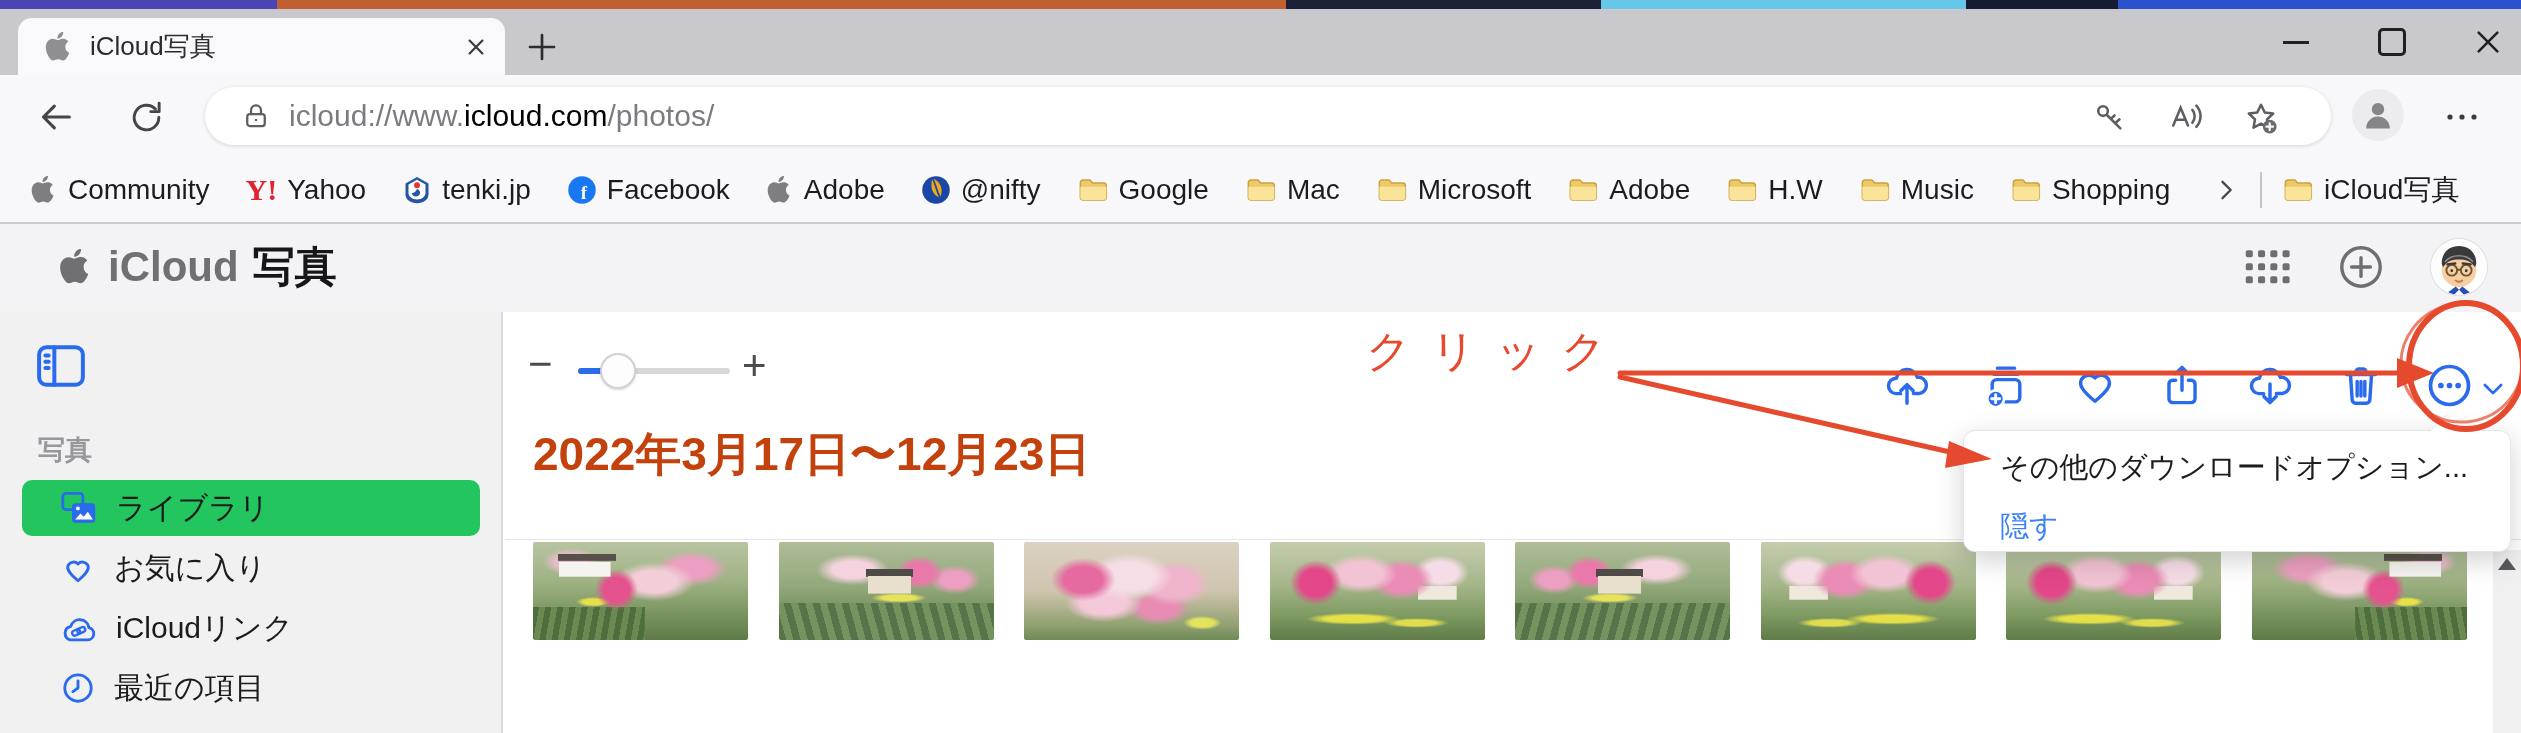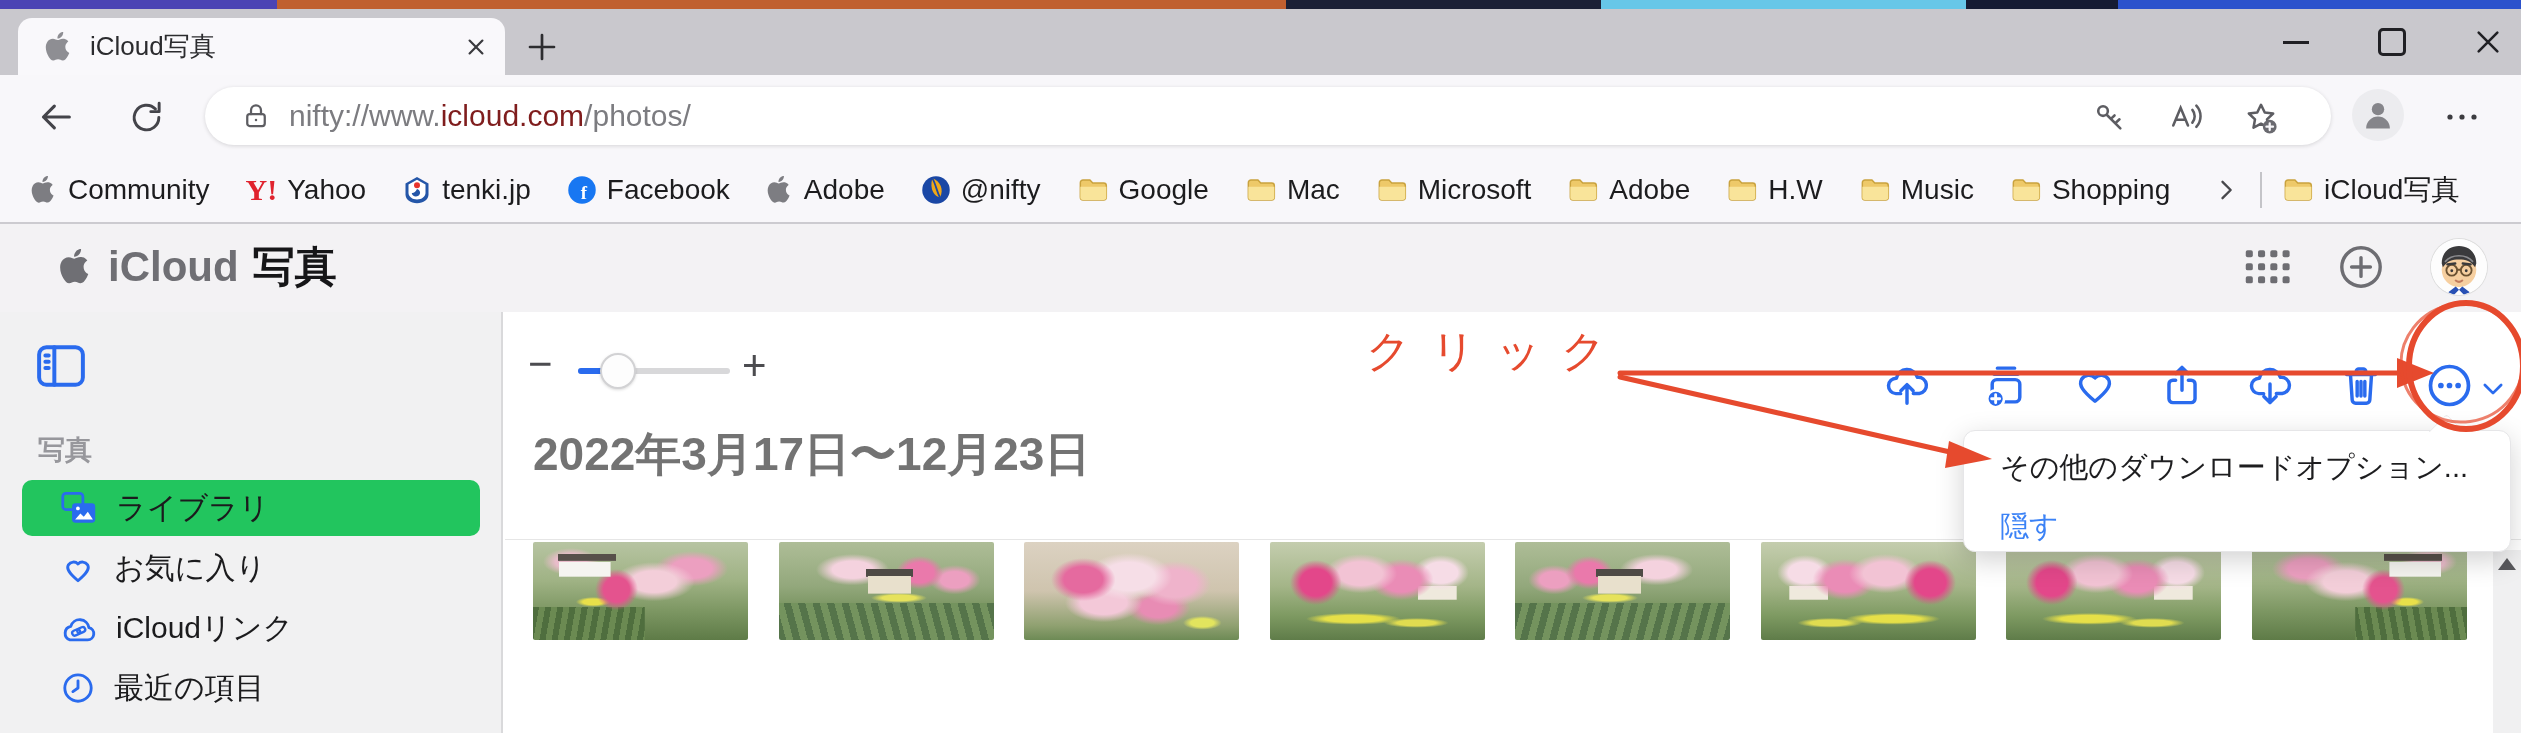--- a/index.html
+++ b/index.html
@@ -22,21 +22,21 @@
   .wctl{position:absolute;top:0;height:66px;display:flex;align-items:center;justify-content:center;width:60px;}
   #win-min{left:2266px;} #win-max{left:2362px;} #win-close{left:2458px;}
   #win-min span{display:block;width:26px;height:0;border-top:3px solid #202024;}
   #win-max span{display:block;width:22px;height:22px;border:3px solid #202024;border-radius:5px;}
 
   
   #toolbar{left:0;top:75px;width:2521px;height:83px;background:#f8f7fa;}
   #addrbar{position:absolute;left:205px;top:12px;width:2126px;height:58px;background:#fff;
            border-radius:29px;box-shadow:0 1px 4px rgba(0,0,0,.14);display:flex;align-items:center;}
   #addrbar .url{font-size:30px;margin-left:18px;white-space:nowrap;}
-  .url .dim{color:#7c7c80;} .url .dom{color:#7f1d1d;}
+  .url .dim{color:#7c7c80;} .url .dom{color:#000000;}
   .pill-ic{position:absolute;top:13px;}
   #nav-back{position:absolute;left:36px;top:22px;} #nav-refresh{position:absolute;left:128px;top:24px;}
   #profile-btn{position:absolute;left:2352px;top:14px;width:52px;height:52px;border-radius:50%;
                background:#ececef;display:flex;align-items:center;justify-content:center;}
   #browser-menu{position:absolute;left:2442px;top:30px;}
 
   
   #bookmarks{left:0;top:158px;width:2521px;height:66px;background:#f8f7fa;border-bottom:2px solid #cccbd0;box-sizing:border-box;}
   #bm-list{position:absolute;left:30px;top:0;height:64px;width:2150px;display:flex;align-items:center;gap:36px;overflow:hidden;}
   .bm-item{display:flex;align-items:center;gap:10px;font-size:28px;color:#1c1c1e;white-space:nowrap;}
@@ -65,21 +65,21 @@
   
   #zoom-minus{position:absolute;left:528px;top:28px;font-size:42px;color:#4c4c50;}
   #zoom-track{position:absolute;left:578px;top:56px;width:152px;height:6px;background:#d8d8da;border-radius:3px;}
   #zoom-fill{position:absolute;left:578px;top:56px;width:40px;height:6px;background:#2a6bee;border-radius:3px;}
   #zoom-thumb{position:absolute;left:600px;top:41px;width:36px;height:36px;background:#fdfdfd;border:2px solid #d2d2d4;border-radius:50%;box-sizing:border-box;box-shadow:0 1px 3px rgba(0,0,0,.15);}
   #zoom-plus{position:absolute;left:742px;top:30px;font-size:42px;color:#4c4c50;}
 
   
   .ptool{position:absolute;top:50px;}
 
-  #date-title{position:absolute;left:533px;top:112px;font-size:46px;font-weight:700;color:#737373;}
+  #date-title{position:absolute;left:533px;top:112px;font-size:46px;font-weight:700;color:#c2410c;}
 
   
   #photo-row-line{position:absolute;left:505px;top:227px;width:2016px;height:1px;background:#e6e6e6;}
   .photo{position:absolute;top:230px;width:215px;height:98px;border-radius:2px;}
   .flip{transform:scaleX(-1);}
   .ph-a{background:
     linear-gradient(#f5f4f0,#f5f4f0) 16% 24%/24% 15% no-repeat,
     linear-gradient(#57504a,#57504a) 16% 13%/27% 7% no-repeat,
     radial-gradient(closest-side,#e4538e 60%,transparent) 36% 48%/20% 42% no-repeat,
     radial-gradient(closest-side,#f3ced9 55%,transparent) 60% 34%/38% 40% no-repeat,
@@ -183,21 +183,21 @@
       </svg>
   </span>
   <div id="addrbar">
     <span style="margin-left:36px">
       <svg width="30" height="30" viewBox="0 0 24 24" stroke="#5d5d62" stroke-width="1.8" fill="none" stroke-linecap="round">
           <rect x="5" y="10.5" width="14" height="9.5" rx="2"></rect>
           <path d="M8 10.5V7.5a4 4 0 0 1 8 0v3"></path>
           <circle cx="12" cy="15.2" r="1" fill="#5d5d62" stroke="none"></circle>
         </svg>
     </span>
-    <span class="url"><span class="dim">nifty://www.</span><span class="dom">icloud.com</span><span class="dim">/photos/</span></span>
+    <span class="url"><span class="dim">icloud://www.</span><span class="dom">icloud.com</span><span class="dim">/photos/</span></span>
     <span class="pill-ic" style="right:205px">
       <svg width="34" height="34" viewBox="0 0 24 24" stroke="#5d5d62" stroke-width="1.8" fill="none" stroke-linecap="round">
           <circle cx="7.8" cy="7.8" r="3.4"></circle>
           <path d="M10.4 10.4 20 20M16.4 16.4l3-2.8M13.3 13.3l2.6-2.4"></path>
         </svg>
     </span>
     <span class="pill-ic" style="right:128px">
       <svg width="34" height="34" viewBox="0 0 24 24" stroke="#5d5d62" stroke-width="1.8" fill="none" stroke-linecap="round">
           <path d="M3 18 8.2 5.5 13.4 18M4.8 14h6.8"></path>
           <path d="M16.5 7a7 7 0 0 1 0 9"></path>

